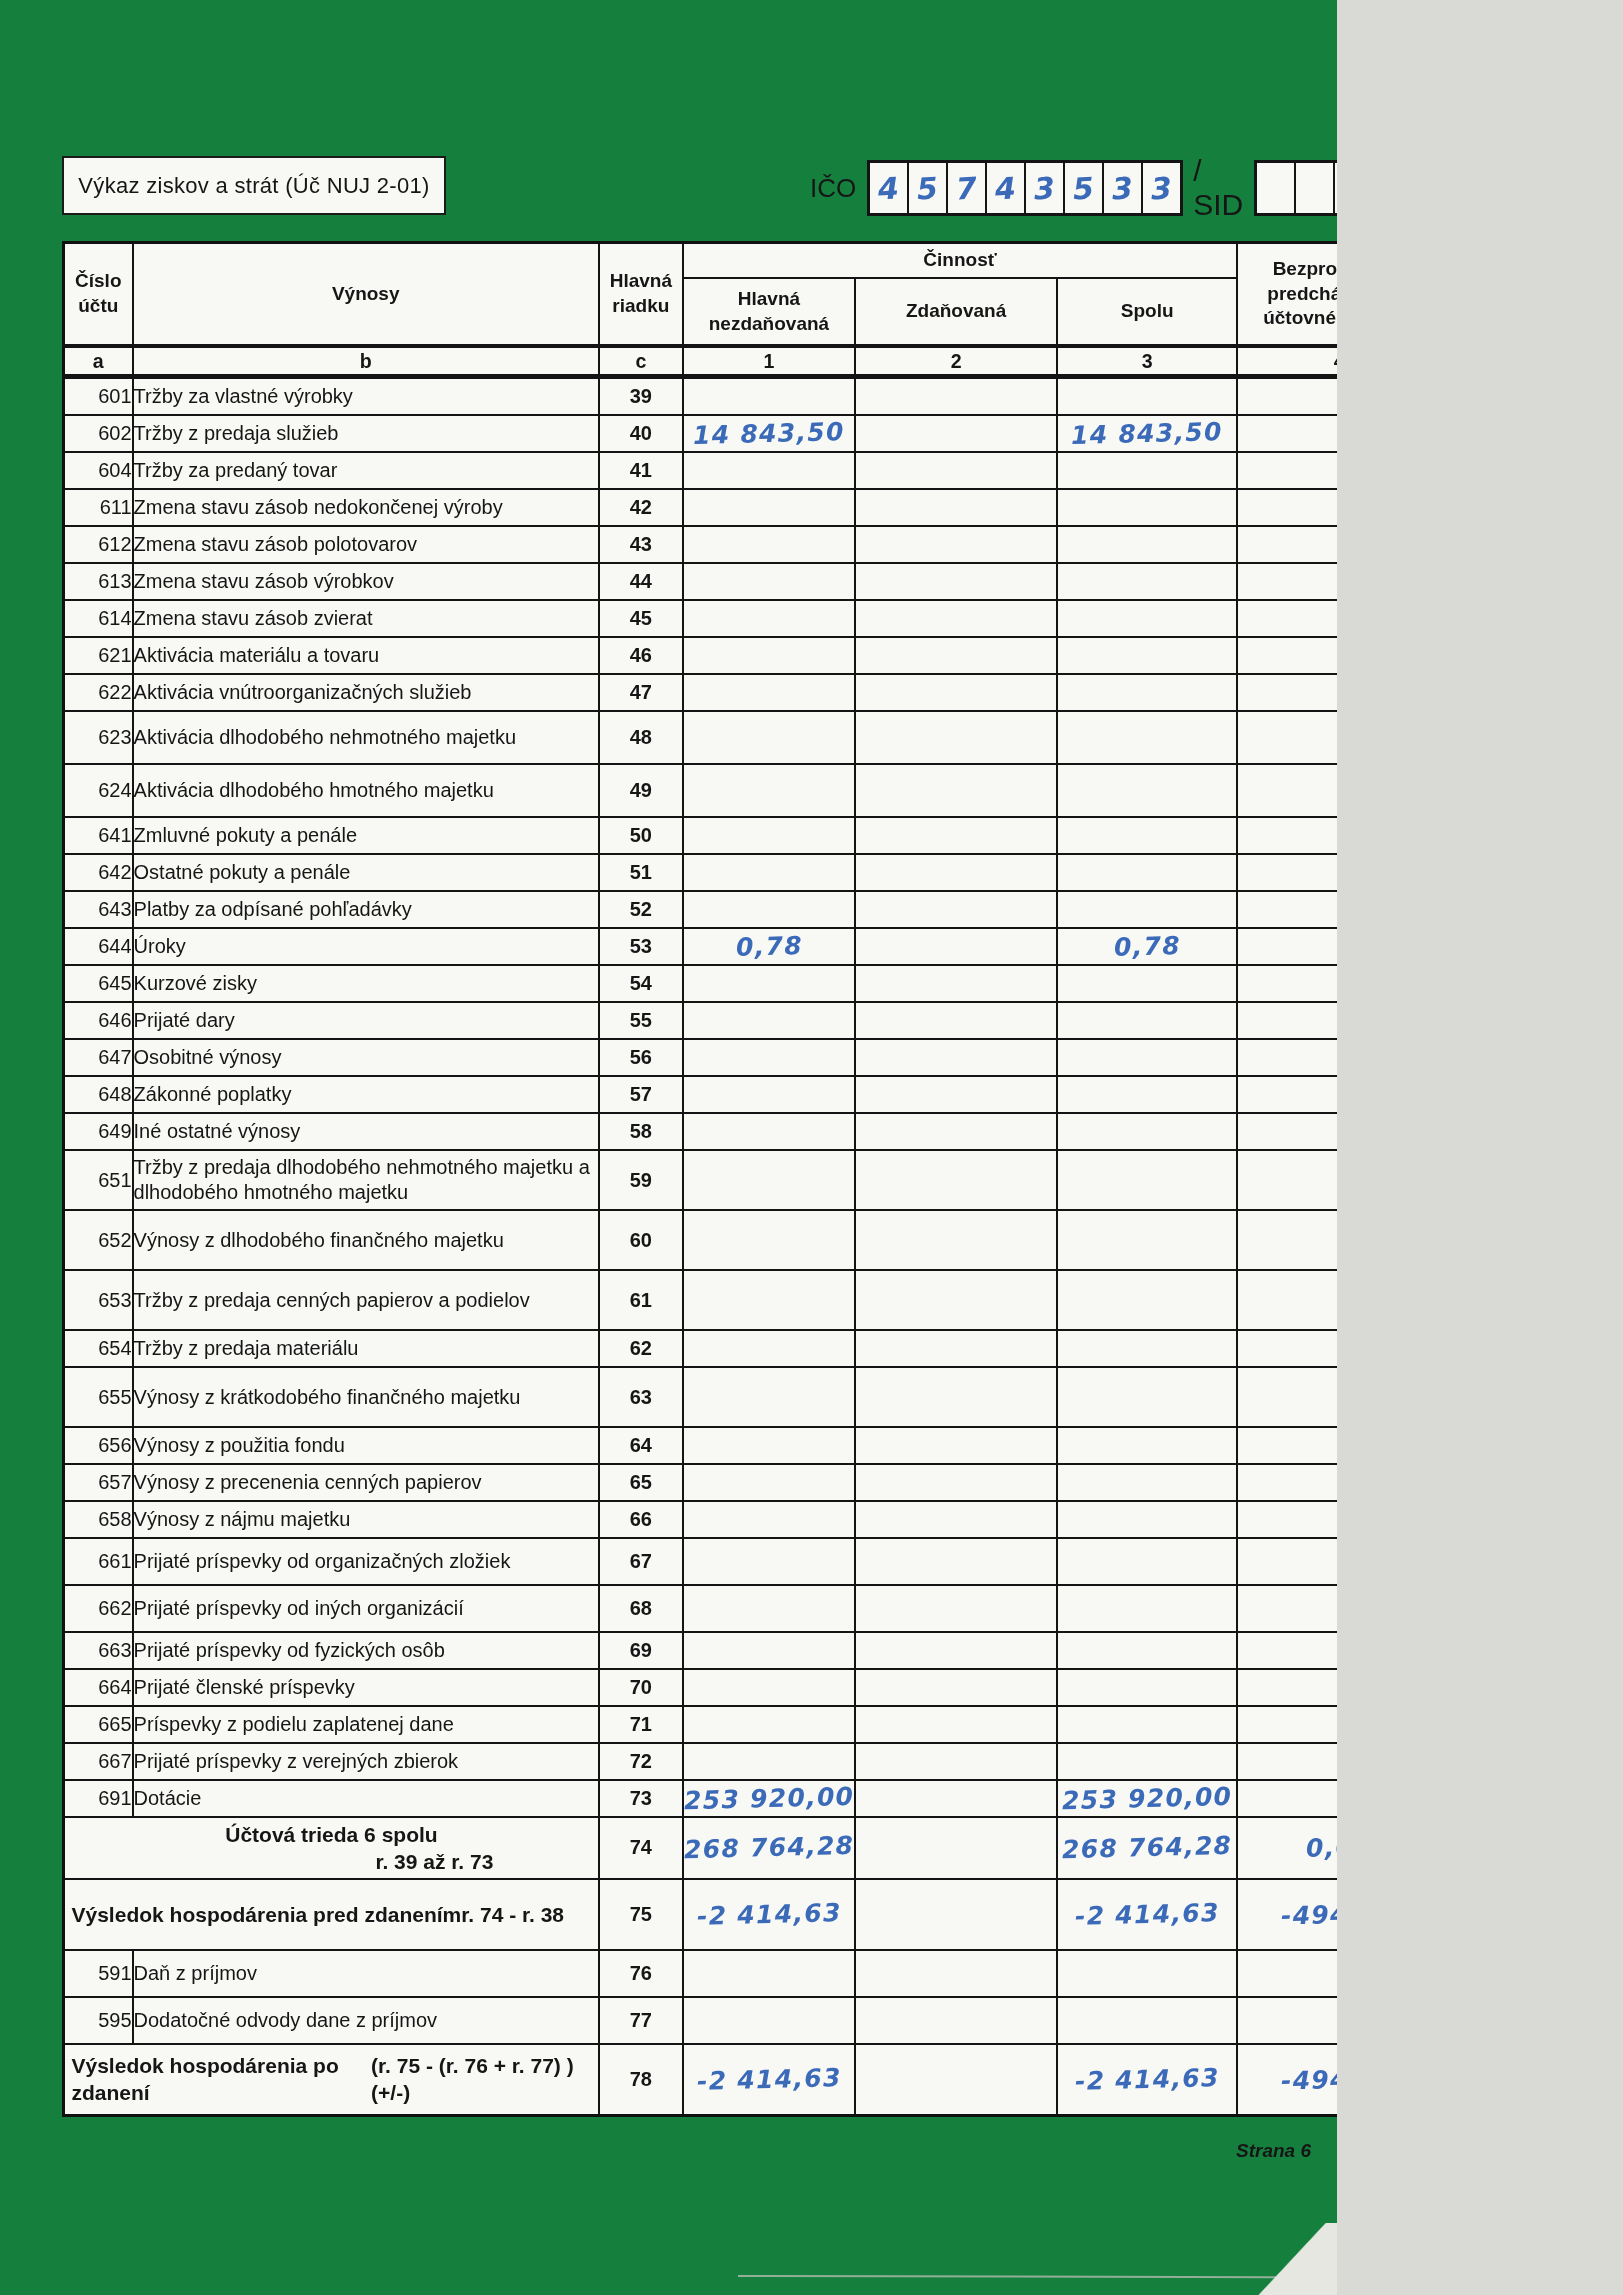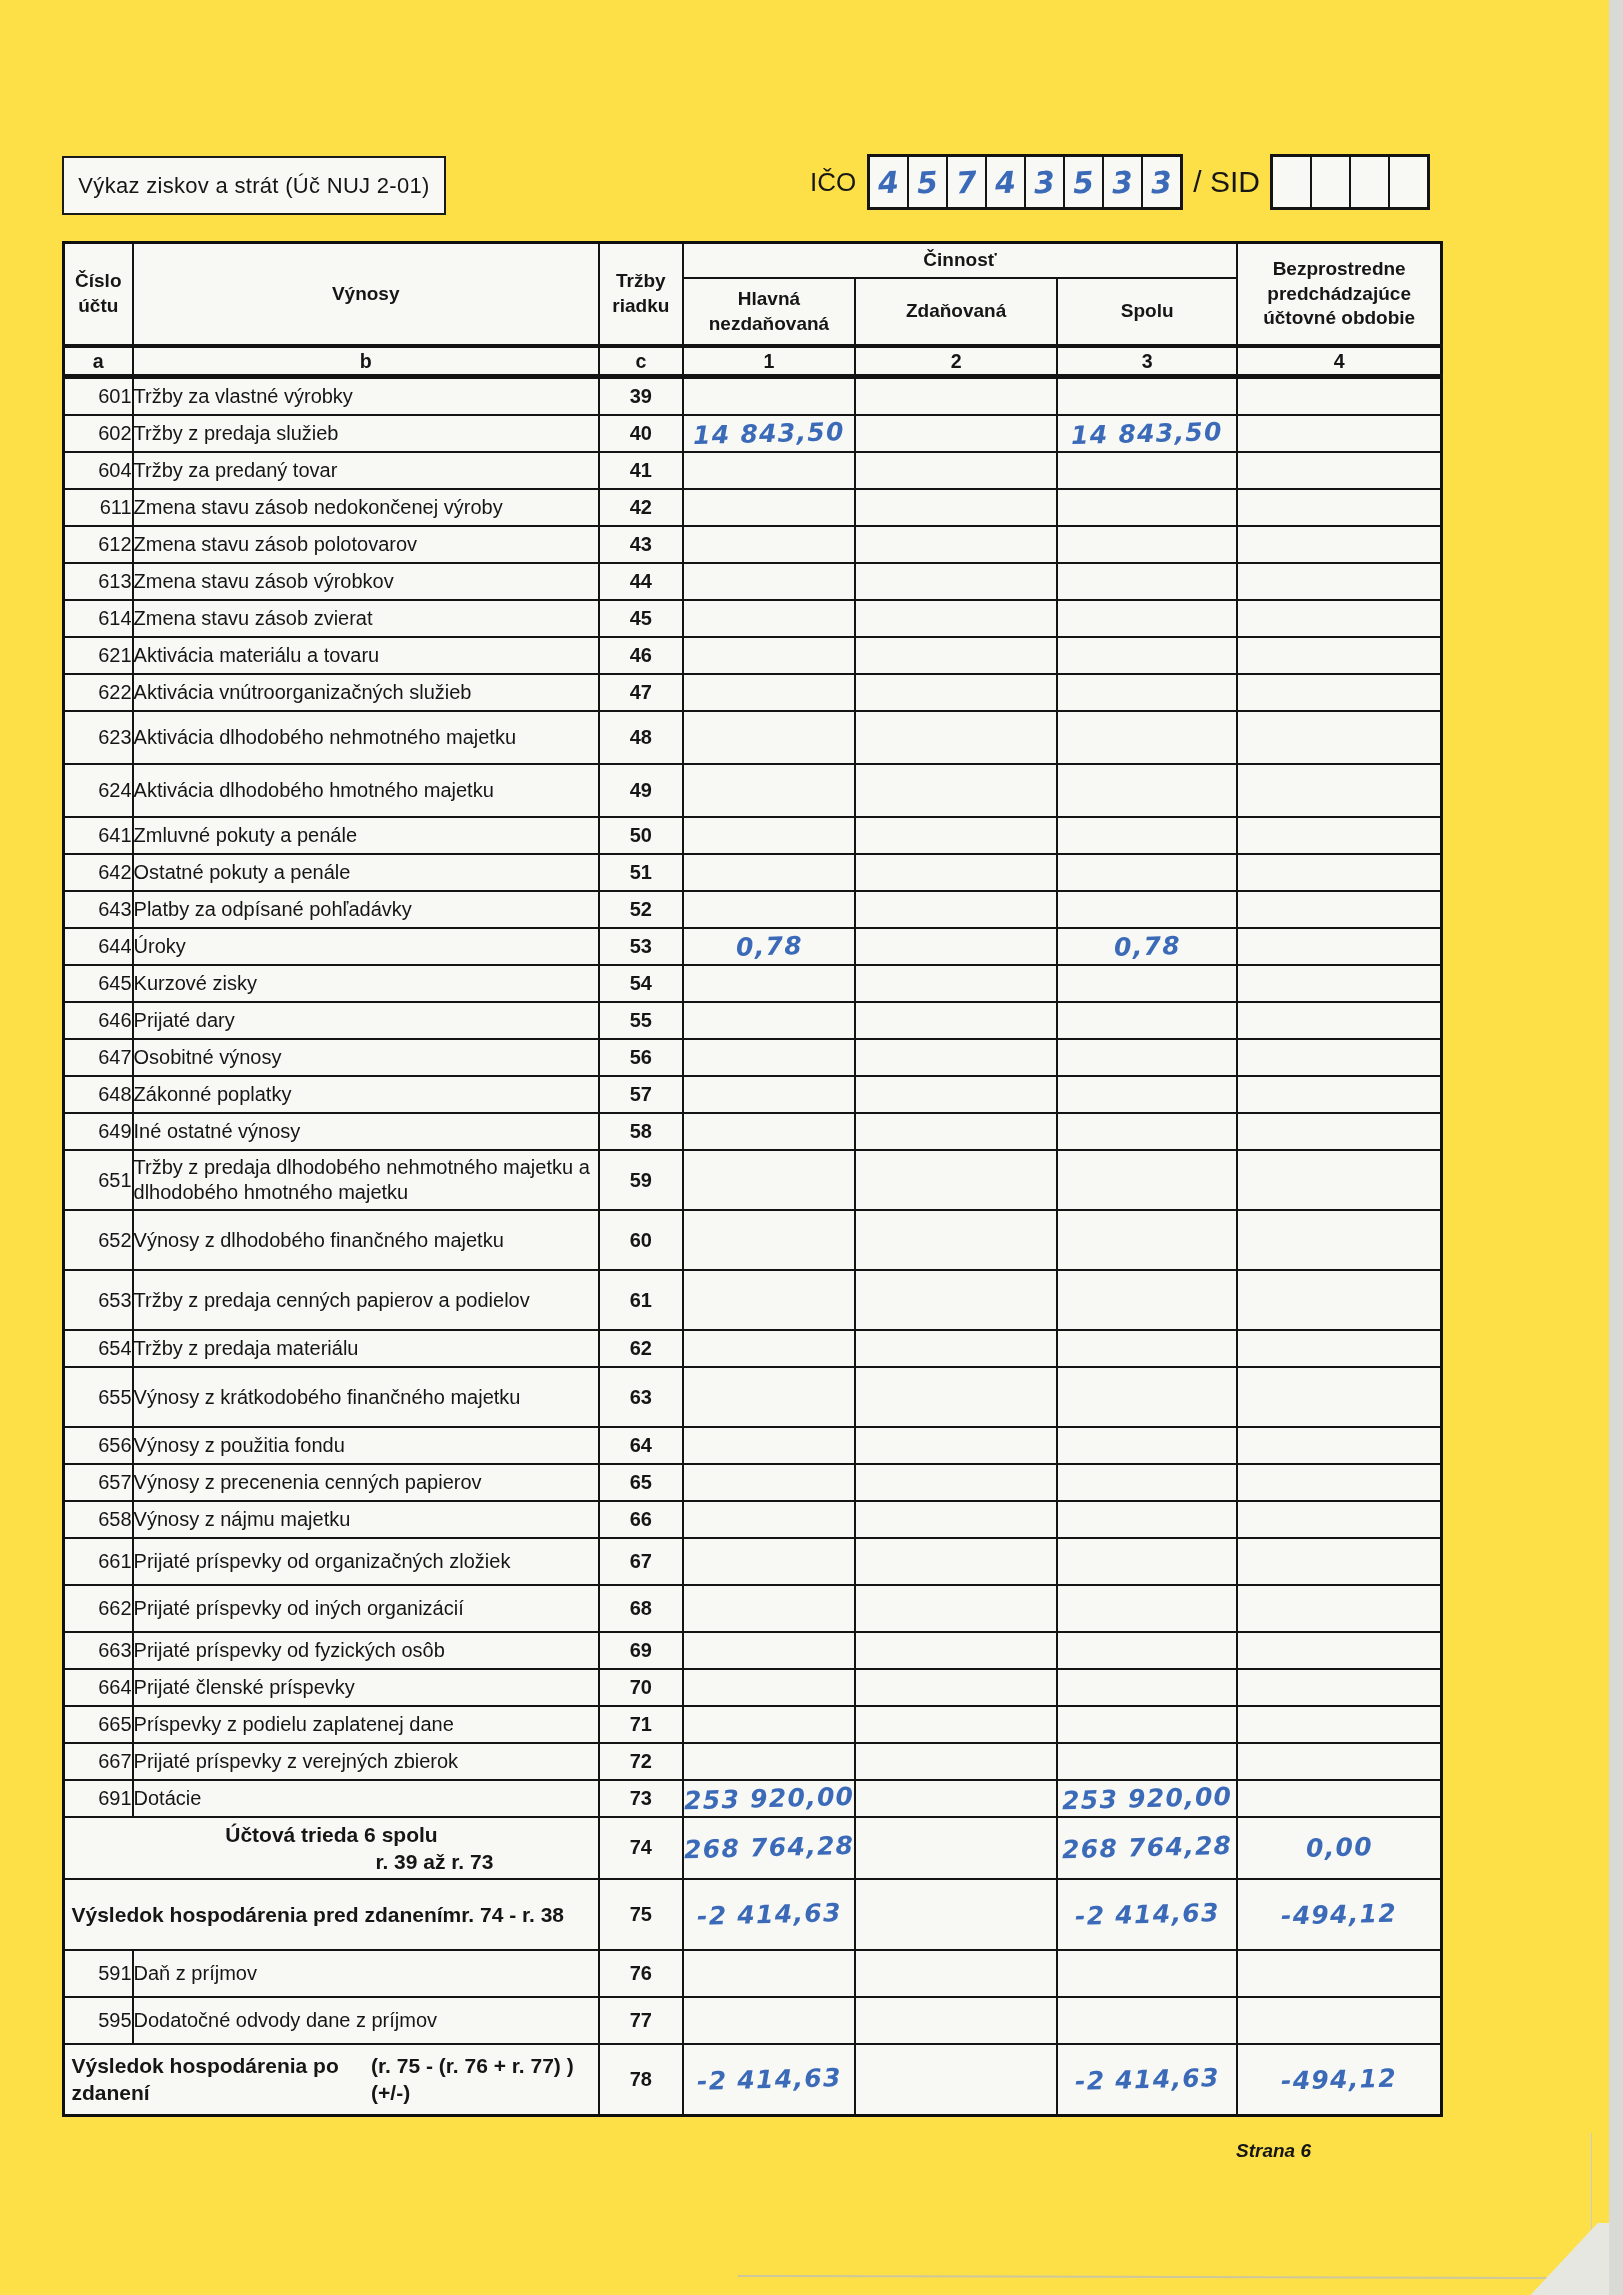--- a/index.html
+++ b/index.html
@@ -1,18 +1,18 @@
 <!DOCTYPE html>
 <html style="--ink: #3b6ab8;font-size:10.5px"><head>
 <meta charset="utf-8">
 <style>
   html,body { margin:0; padding:0; background:#d9d9d5; }
   .canvas {
-    position:relative; width:1609px; height:2295px;
-    background:#fde047; overflow:hidden;
+    position:relative; width:1337px; height:2295px;
+    background:#15803d; overflow:hidden;
     font-family:"Liberation Sans", sans-serif; color:#161616;
   }
   
   .title-box {
     position:absolute; left:62px; top:156px; width:380px; height:55px;
     border:2.6px solid #1a1a1a; display:flex; align-items:center; justify-content:center;
     font-size:22px; letter-spacing:0.3px; background:#f8f8f5;
   }
   .ico-area { position:absolute; left:810px; top:154px; display:flex; align-items:center; }
   .ico-label { font-size:26px; margin-right:10.5px; }
@@ -124,21 +124,21 @@
         <col style="width:84px">
       <col style="width:172px">
         <col style="width:202px">
         <col style="width:180px">
         <col style="width:204px">
     </colgroup>
     <thead>
       <tr class="group-row">
         <th rowspan="2">Číslo účtu</th>
         <th rowspan="2">Výnosy</th>
-        <th rowspan="2">Tržby riadku</th>
+        <th rowspan="2">Hlavná riadku</th>
         <th colspan="3">Činnosť</th>
         <th rowspan="2">Bezprostredne predchádzajúce účtovné obdobie</th>
       </tr>
       <tr class="sub-row">
         <th>Hlavná nezdaňovaná</th>
         <th>Zdaňovaná</th>
         <th>Spolu</th>
       </tr>
       <tr class="letters">
         <td>a</td>

